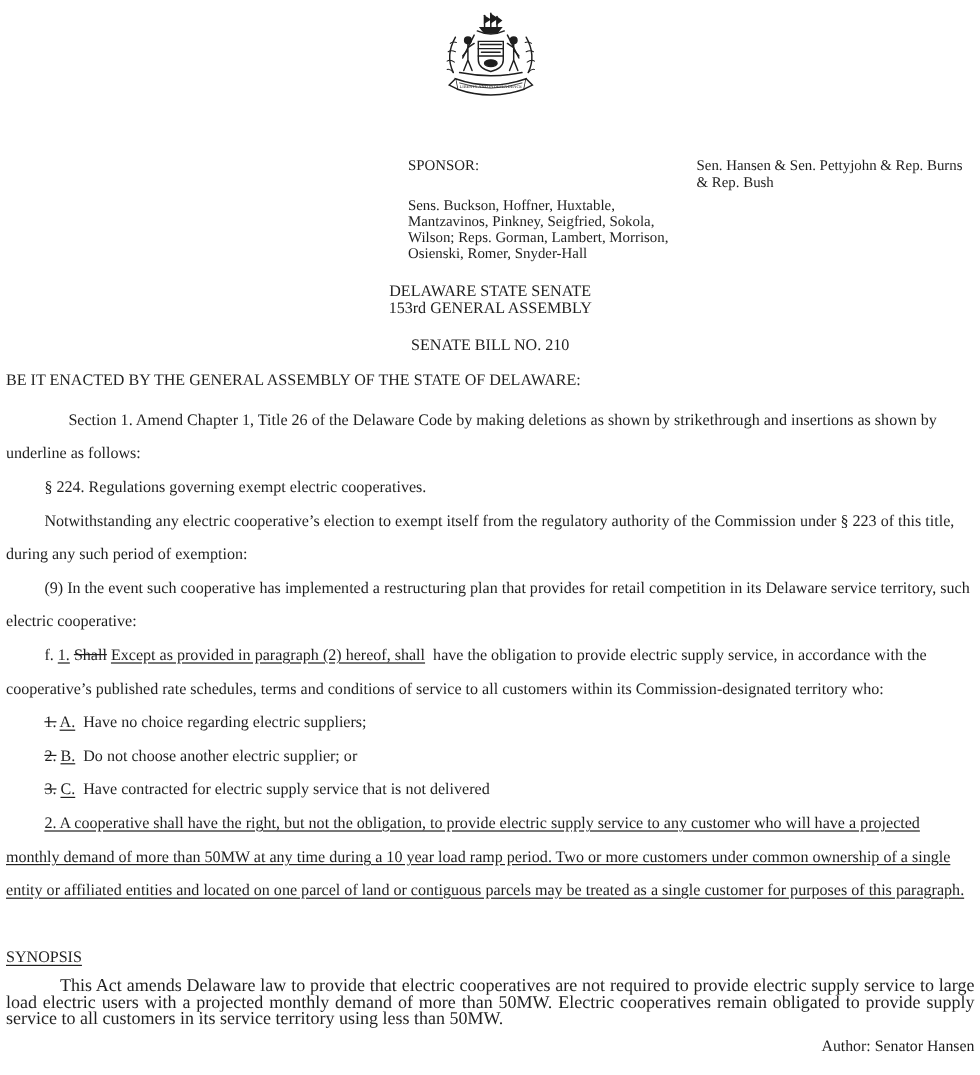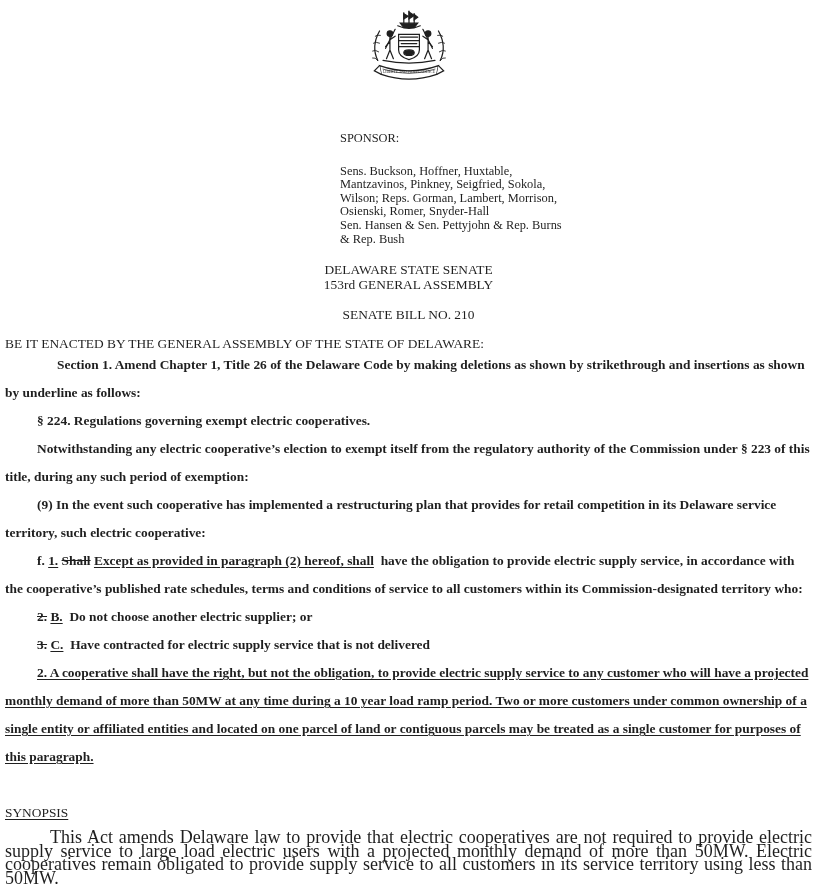--- a/index.html
+++ b/index.html
@@ -14,52 +14,52 @@
   .page { position:relative; width:817px; height:896px; padding:8px 5px 6px 5px; }
 
   
   .seal-wrap { text-align:center; }
   .seal { display:inline-block; width:104px; height:98px; }
 
   
   .sponsor-row {
     display:flex; align-items:flex-start;
     margin-top:22px; padding-left:335px;
-    font-size:12.4px; line-height:13.6px;flex-direction:column;
+    font-size:12.4px; line-height:13.6px;
   }
   .sponsor-left { width:243px; }
   .sponsor-right { width:234px; }
   .cosponsors { margin-top:19px; }
 
   
   .chamber-block { text-align:center; margin-top:17px; font-size:13.4px; line-height:14.5px; }
   .bill-number { text-align:center; margin-top:15px; font-size:13.4px; }
 
   
   .act-line { margin-top:14px; line-height:14px; }
 
   
-  .bill-body { margin-top:0;font-weight:bold; }
+  .bill-body { margin-top:12px; }
   .bill-body p { line-height:28px; text-align:left; }
   .indent-lg { text-indent:52px; }
   .indent-sm { text-indent:32px; }
   .seg-strike { text-decoration:line-through; }
   .seg-underline { text-decoration:underline; text-underline-offset:2px; }
 
   
   .synopsis-heading {
     margin-top:34px; text-align:left;
     font-size:13.4px; font-weight:normal;
     text-decoration:underline; text-underline-offset:2px;
   }
   .synopsis-text {
     margin-top:10px;
     text-align:justify;
     text-indent:45px;
-    font-size:18px; line-height:13.6px;
+    font-size:15px; line-height:13.6px;
   }
   .author-line { margin-top:7px; text-align:right; font-size:13.2px; }
 </style>
 </head>
 <body>
 
 <div class="page">
 
   <div class="seal-wrap">
     <svg class="seal" viewBox="0 0 120 112" xmlns="http://www.w3.org/2000/svg" stroke="#1f1f1f" fill="none" stroke-width="1.4" stroke-linecap="round">
@@ -123,20 +123,21 @@
   <div class="bill-number">SENATE BILL NO. 210</div>
 
   <p class="act-line">BE IT ENACTED BY THE GENERAL ASSEMBLY OF THE STATE OF DELAWARE:</p>
 
   <section class="bill-body">
     <p class="indent-lg"><span>Section 1. Amend Chapter 1, Title 26 of the Delaware Code by making deletions as shown by strikethrough and insertions as shown by underline as follows:</span></p>
     <p class="indent-sm"><span>§ 224. Regulations governing exempt electric cooperatives.</span></p>
     <p class="indent-sm"><span>Notwithstanding any electric cooperative’s election to exempt itself from the regulatory authority of the Commission under § 223 of this title, during any such period of exemption:</span></p>
     <p class="indent-sm"><span>(9) In the event such cooperative has implemented a restructuring plan that provides for retail competition in its Delaware service territory, such electric cooperative:</span></p>
     <p class="indent-sm"><span>f. </span><span class="seg-underline">1.</span><span> </span><span class="seg-strike">Shall</span><span> </span><span class="seg-underline">Except as provided in paragraph (2) hereof, shall</span><span>&nbsp; have the obligation to provide electric supply service, in accordance with the cooperative’s published rate schedules, terms and conditions of service to all customers within its Commission-designated territory who:</span></p>
+    <p class="indent-sm"><span class="seg-strike">1.</span><span> </span><span class="seg-underline">A.</span><span>&nbsp; Have no choice regarding electric suppliers;</span></p>
     <p class="indent-sm"><span class="seg-strike">2.</span><span> </span><span class="seg-underline">B.</span><span>&nbsp; Do not choose another electric supplier; or</span></p>
     <p class="indent-sm"><span class="seg-strike">3.</span><span> </span><span class="seg-underline">C.</span><span>&nbsp; Have contracted for electric supply service that is not delivered</span></p>
     <p class="indent-sm"><span class="seg-underline">2. A cooperative shall have the right, but not the obligation, to provide electric supply service to any customer who will have a projected monthly demand of more than 50MW at any time during a 10 year load ramp period. Two or more customers under common ownership of a single entity or affiliated entities and located on one parcel of land or contiguous parcels may be treated as a single customer for purposes of this paragraph.</span></p>
   </section>
 
   <h2 class="synopsis-heading">SYNOPSIS</h2>
   <p class="synopsis-text">This Act amends Delaware law to provide that electric cooperatives are not required to provide electric supply service to large load electric users with a projected monthly demand of more than 50MW. Electric cooperatives remain obligated to provide supply service to all customers in its service territory using less than 50MW.</p>
   <div class="author-line">Author: Senator Hansen</div>
 
 </div>

